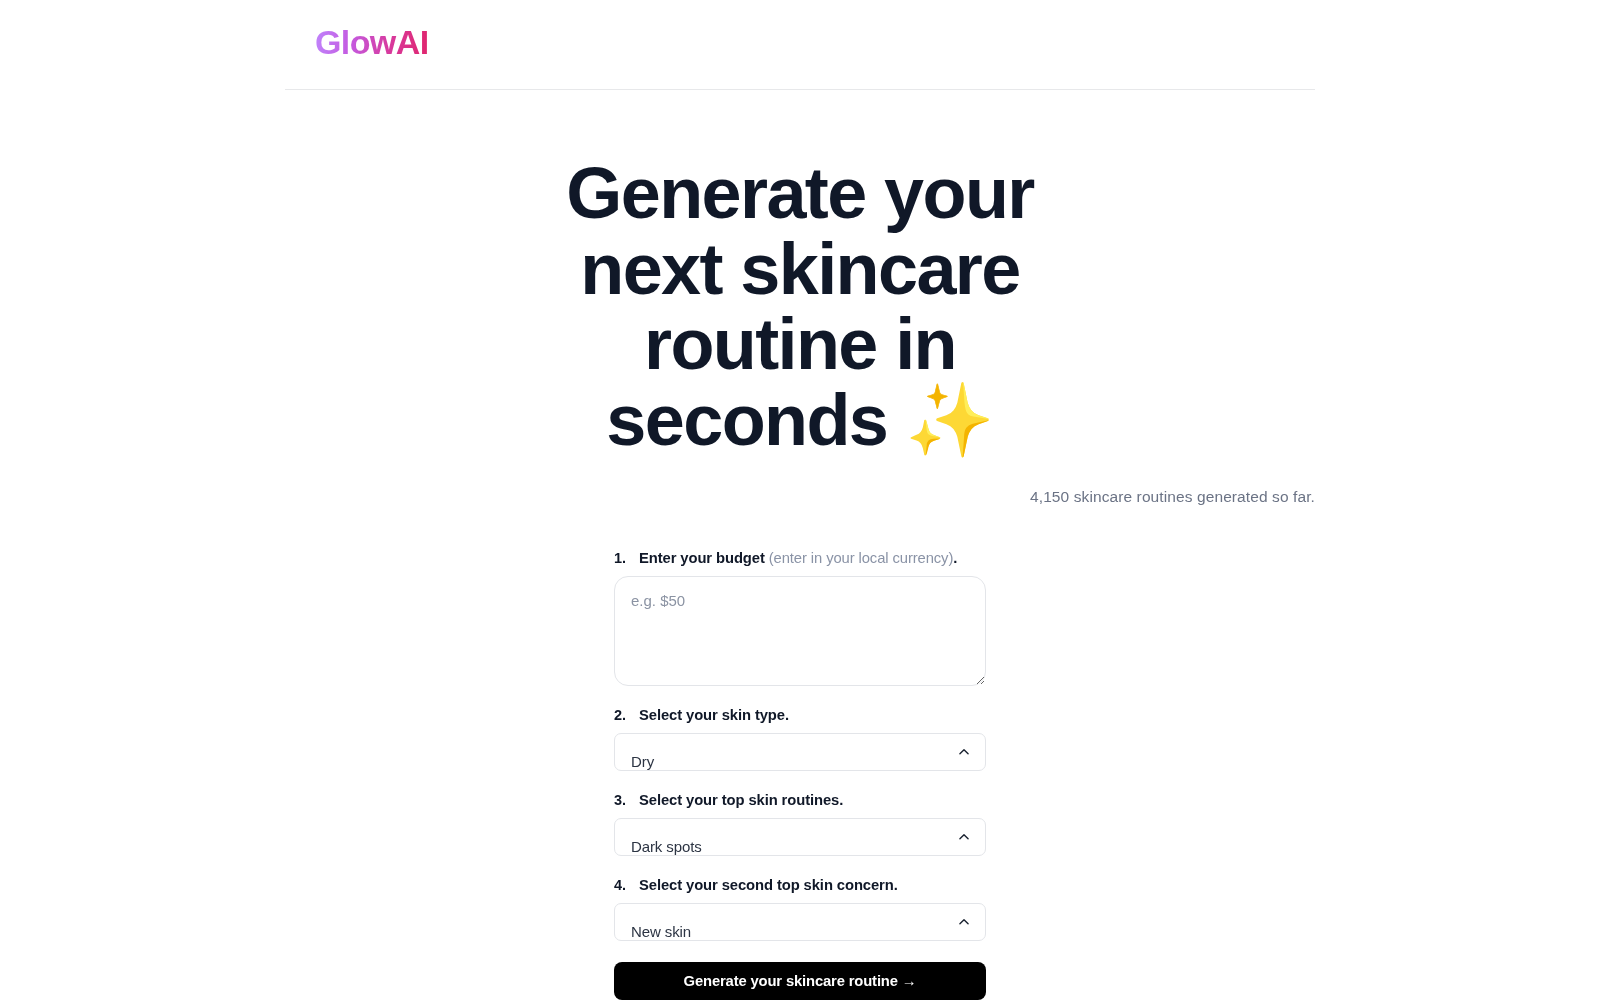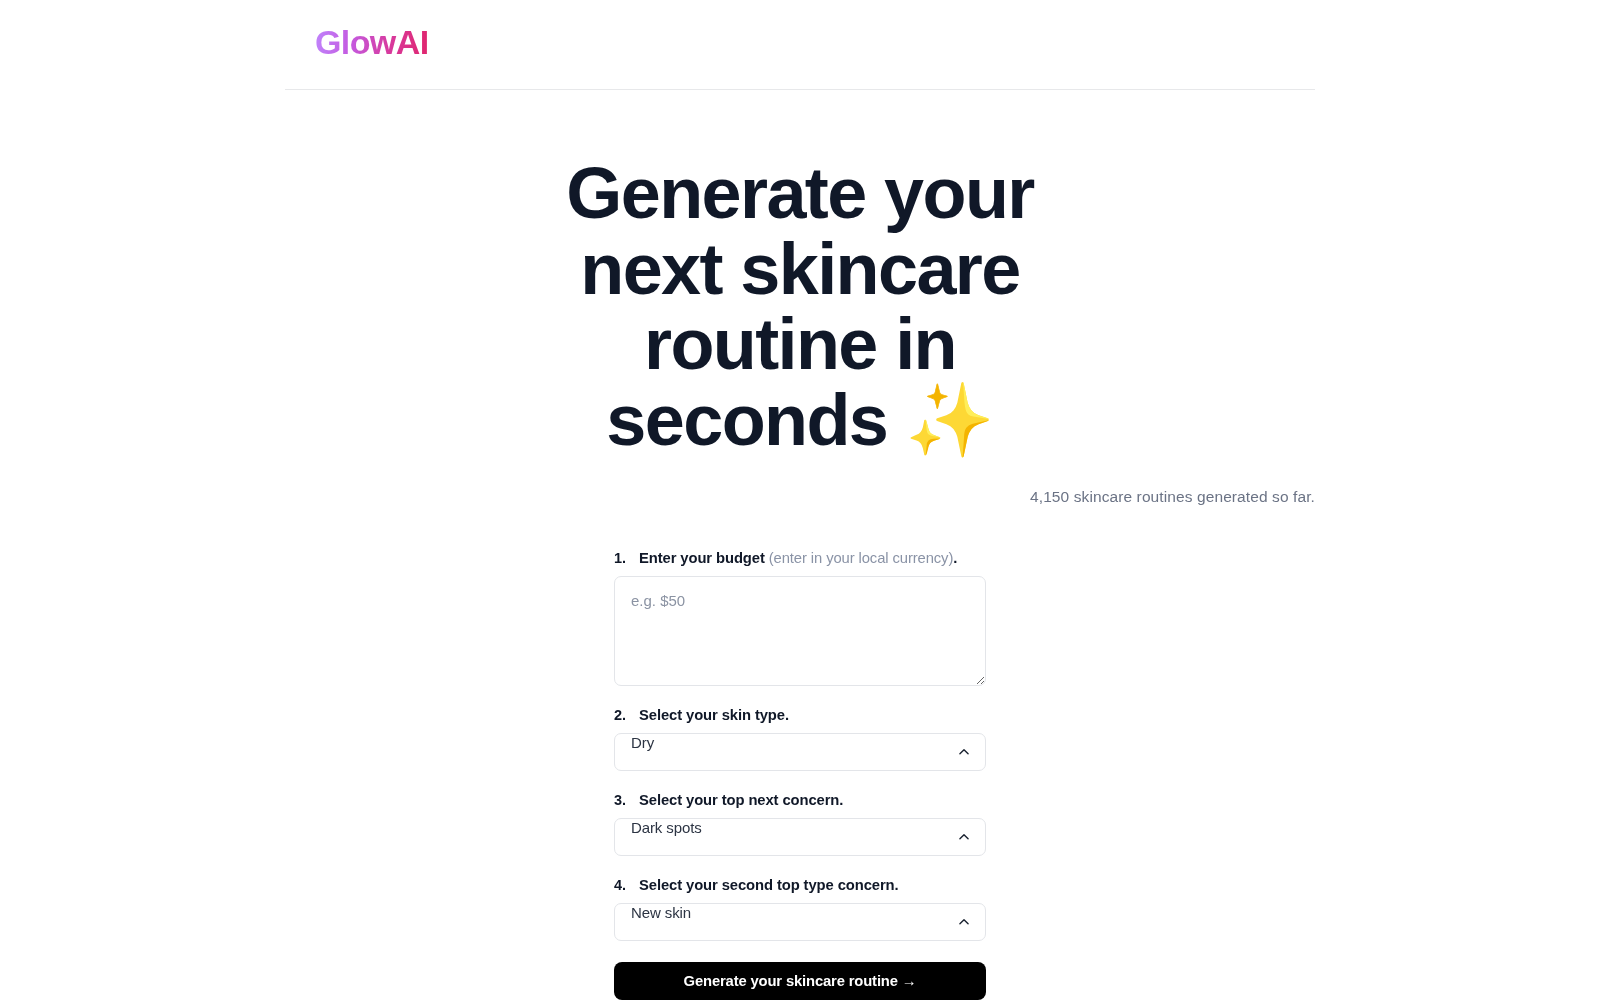--- a/index.html
+++ b/index.html
@@ -105,41 +105,41 @@
   .step-hint {
     font-weight: 400;
     color: #8a93a6;
   }
 
   .budget-textarea {
     display: block;
     width: 372px;
     height: 110px;
     border: 1px solid #e3e5e9;
-    border-radius: 7px;
+    border-radius: 14px;
     background: #fff;
     padding: 15px 16px;
     font-family: "Liberation Sans", sans-serif;
     font-size: 15px;
     color: #2c3443;
     resize: vertical;
     outline: none;
     margin-bottom: 21px;
   }
   .budget-textarea::placeholder { color: #8b93a3; }
 
   .select-field {
     position: relative;
     width: 372px;
     height: 38px;
     border: 1px solid #e3e5e9;
     border-radius: 7px;
     background: #fff;
     display: flex;
-    align-items: flex-start;
+    align-items: flex-end;
     padding: 0 16px;
     margin-bottom: 21px;
     cursor: pointer;
   }
 
   .select-value {
     font-size: 15px;
     color: #2c3443;
     letter-spacing: -0.1px;
   }
@@ -201,34 +201,34 @@
         <span class="select-value">Dry</span>
         <span class="chevron-up">
           <svg viewBox="0 0 24 24" width="14" height="14" fill="none" stroke="#1a2230" stroke-width="2.4" stroke-linecap="round" stroke-linejoin="round">
               <polyline points="5 15 12 8 19 15"></polyline>
             </svg>
         </span>
       </div>
 
       <div class="step">
         <span class="step-num">3.</span>
-        <span class="step-label">Select your top next concern.</span>
+        <span class="step-label">Select your top skin routines.</span>
       </div>
       <div class="select-field">
         <span class="select-value">Dark spots</span>
         <span class="chevron-up">
           <svg viewBox="0 0 24 24" width="14" height="14" fill="none" stroke="#1a2230" stroke-width="2.4" stroke-linecap="round" stroke-linejoin="round">
               <polyline points="5 15 12 8 19 15"></polyline>
             </svg>
         </span>
       </div>
 
       <div class="step">
         <span class="step-num">4.</span>
-        <span class="step-label">Select your second top type concern.</span>
+        <span class="step-label">Select your second top skin concern.</span>
       </div>
       <div class="select-field">
         <span class="select-value">New skin</span>
         <span class="chevron-up">
           <svg viewBox="0 0 24 24" width="14" height="14" fill="none" stroke="#1a2230" stroke-width="2.4" stroke-linecap="round" stroke-linejoin="round">
               <polyline points="5 15 12 8 19 15"></polyline>
             </svg>
         </span>
       </div>
 

